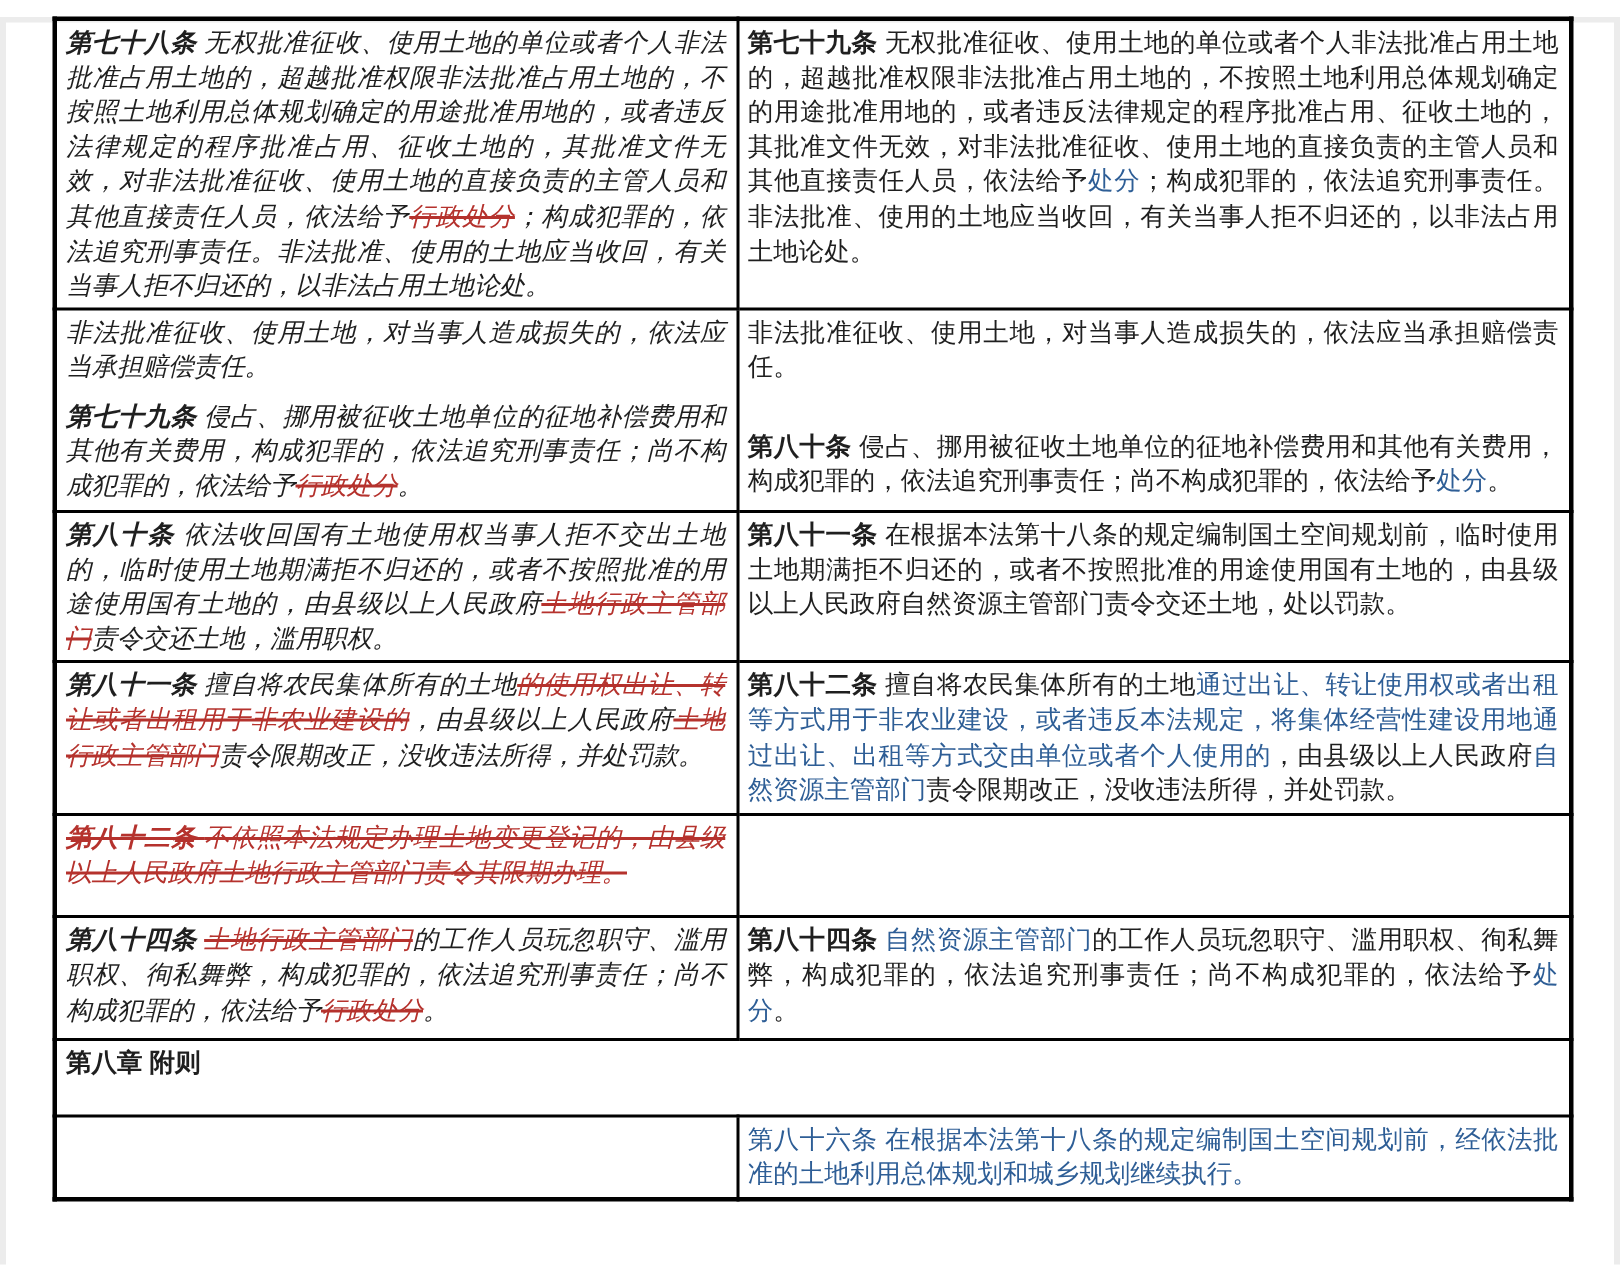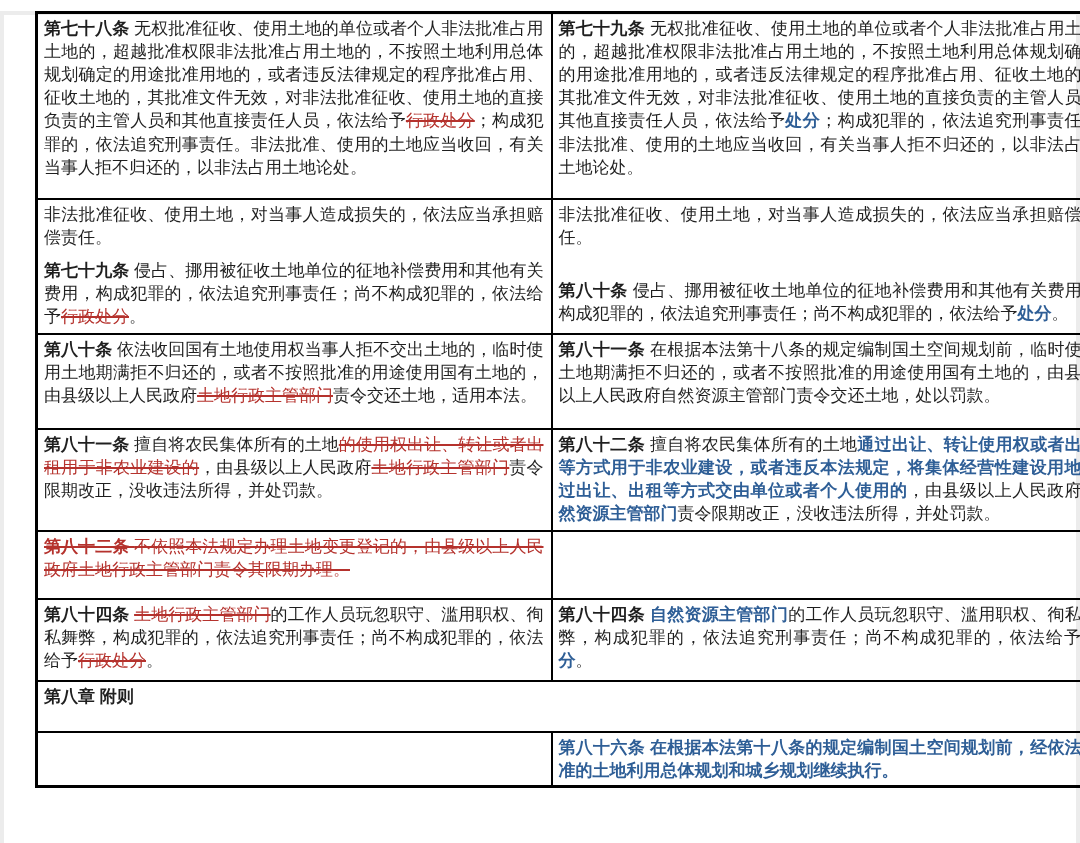--- a/index.html
+++ b/index.html
@@ -32,21 +32,21 @@
     border:2.5px solid var(--border);
     vertical-align:top;
     padding:3px 7px 3px 6px;
     font-size:17px;
     line-height:1.36;
     color:var(--text);
     text-align:justify;
     word-break:break-all;
     box-sizing:border-box;
   }
-  td.left{width:515px;}
+  td.left{width:455px;font-style:italic;}
   td.right{width:556px;}
   td.chapter{
     text-align:center;
     font-weight:bold;
     vertical-align:top;
     padding-top:6px;
   }
   td p{margin:0 0 10px 0;}
   td p:last-child{margin-bottom:0;}
   td p.spacer{height:20px;margin:0;}
@@ -56,21 +56,21 @@
     color:var(--removed);
     text-decoration:line-through;
     text-decoration-thickness:1.5px;
   }
   .seg.delb{
     color:var(--removed);
     font-weight:bold;
     text-decoration:line-through;
     text-decoration-thickness:1.5px;
   }
-  .seg.add{color:var(--added);font-weight:bold;}
+  .seg.add{color:var(--added);font-weight:normal;}
 </style>
 </head>
 <body>
 
 <div class="page">
   <table class="cmp">
     <tbody>
         <tr style="height: 186px;">
           <td class="left">
             <p><span class="seg num">第七十八条 </span><span class="seg txt">无权批准征收、使用土地的单位或者个人非法批准占用土地的，超越批准权限非法批准占用土地的，不按照土地利用总体规划确定的用途批准用地的，或者违反法律规定的程序批准占用、征收土地的，其批准文件无效，对非法批准征收、使用土地的直接负责的主管人员和其他直接责任人员，依法给予</span><span class="seg del">行政处分</span><span class="seg txt">；构成犯罪的，依法追究刑事责任。非法批准、使用的土地应当收回，有关当事人拒不归还的，以非法占用土地论处。</span></p>
@@ -85,21 +85,21 @@
             <p><span class="seg num">第七十九条 </span><span class="seg txt">侵占、挪用被征收土地单位的征地补偿费用和其他有关费用，构成犯罪的，依法追究刑事责任；尚不构成犯罪的，依法给予</span><span class="seg del">行政处分</span><span class="seg txt">。</span></p>
           </td>
           <td class="right">
             <p><span class="seg txt">非法批准征收、使用土地，对当事人造成损失的，依法应当承担赔偿责任。</span></p>
             <p class="spacer"></p>
             <p><span class="seg num">第八十条 </span><span class="seg txt">侵占、挪用被征收土地单位的征地补偿费用和其他有关费用，构成犯罪的，依法追究刑事责任；尚不构成犯罪的，依法给予</span><span class="seg add">处分</span><span class="seg txt">。</span></p>
           </td>
         </tr>
         <tr style="height: 95px;">
           <td class="left">
-            <p><span class="seg num">第八十条 </span><span class="seg txt">依法收回国有土地使用权当事人拒不交出土地的，临时使用土地期满拒不归还的，或者不按照批准的用途使用国有土地的，由县级以上人民政府</span><span class="seg del">土地行政主管部门</span><span class="seg txt">责令交还土地，适用本法。</span></p>
+            <p><span class="seg num">第八十条 </span><span class="seg txt">依法收回国有土地使用权当事人拒不交出土地的，临时使用土地期满拒不归还的，或者不按照批准的用途使用国有土地的，由县级以上人民政府</span><span class="seg del">土地行政主管部门</span><span class="seg txt">责令交还土地，滥用职权。</span></p>
           </td>
           <td class="right">
             <p><span class="seg num">第八十一条 </span><span class="seg txt">在根据本法第十八条的规定编制国土空间规划前，临时使用土地期满拒不归还的，或者不按照批准的用途使用国有土地的，由县级以上人民政府自然资源主管部门责令交还土地，处以罚款。</span></p>
           </td>
         </tr>
         <tr style="height: 102px;">
           <td class="left">
             <p><span class="seg num">第八十一条 </span><span class="seg txt">擅自将农民集体所有的土地</span><span class="seg del">的使用权出让、转让或者出租用于非农业建设的</span><span class="seg txt">，由县级以上人民政府</span><span class="seg del">土地行政主管部门</span><span class="seg txt">责令限期改正，没收违法所得，并处罚款。</span></p>
           </td>
           <td class="right">

